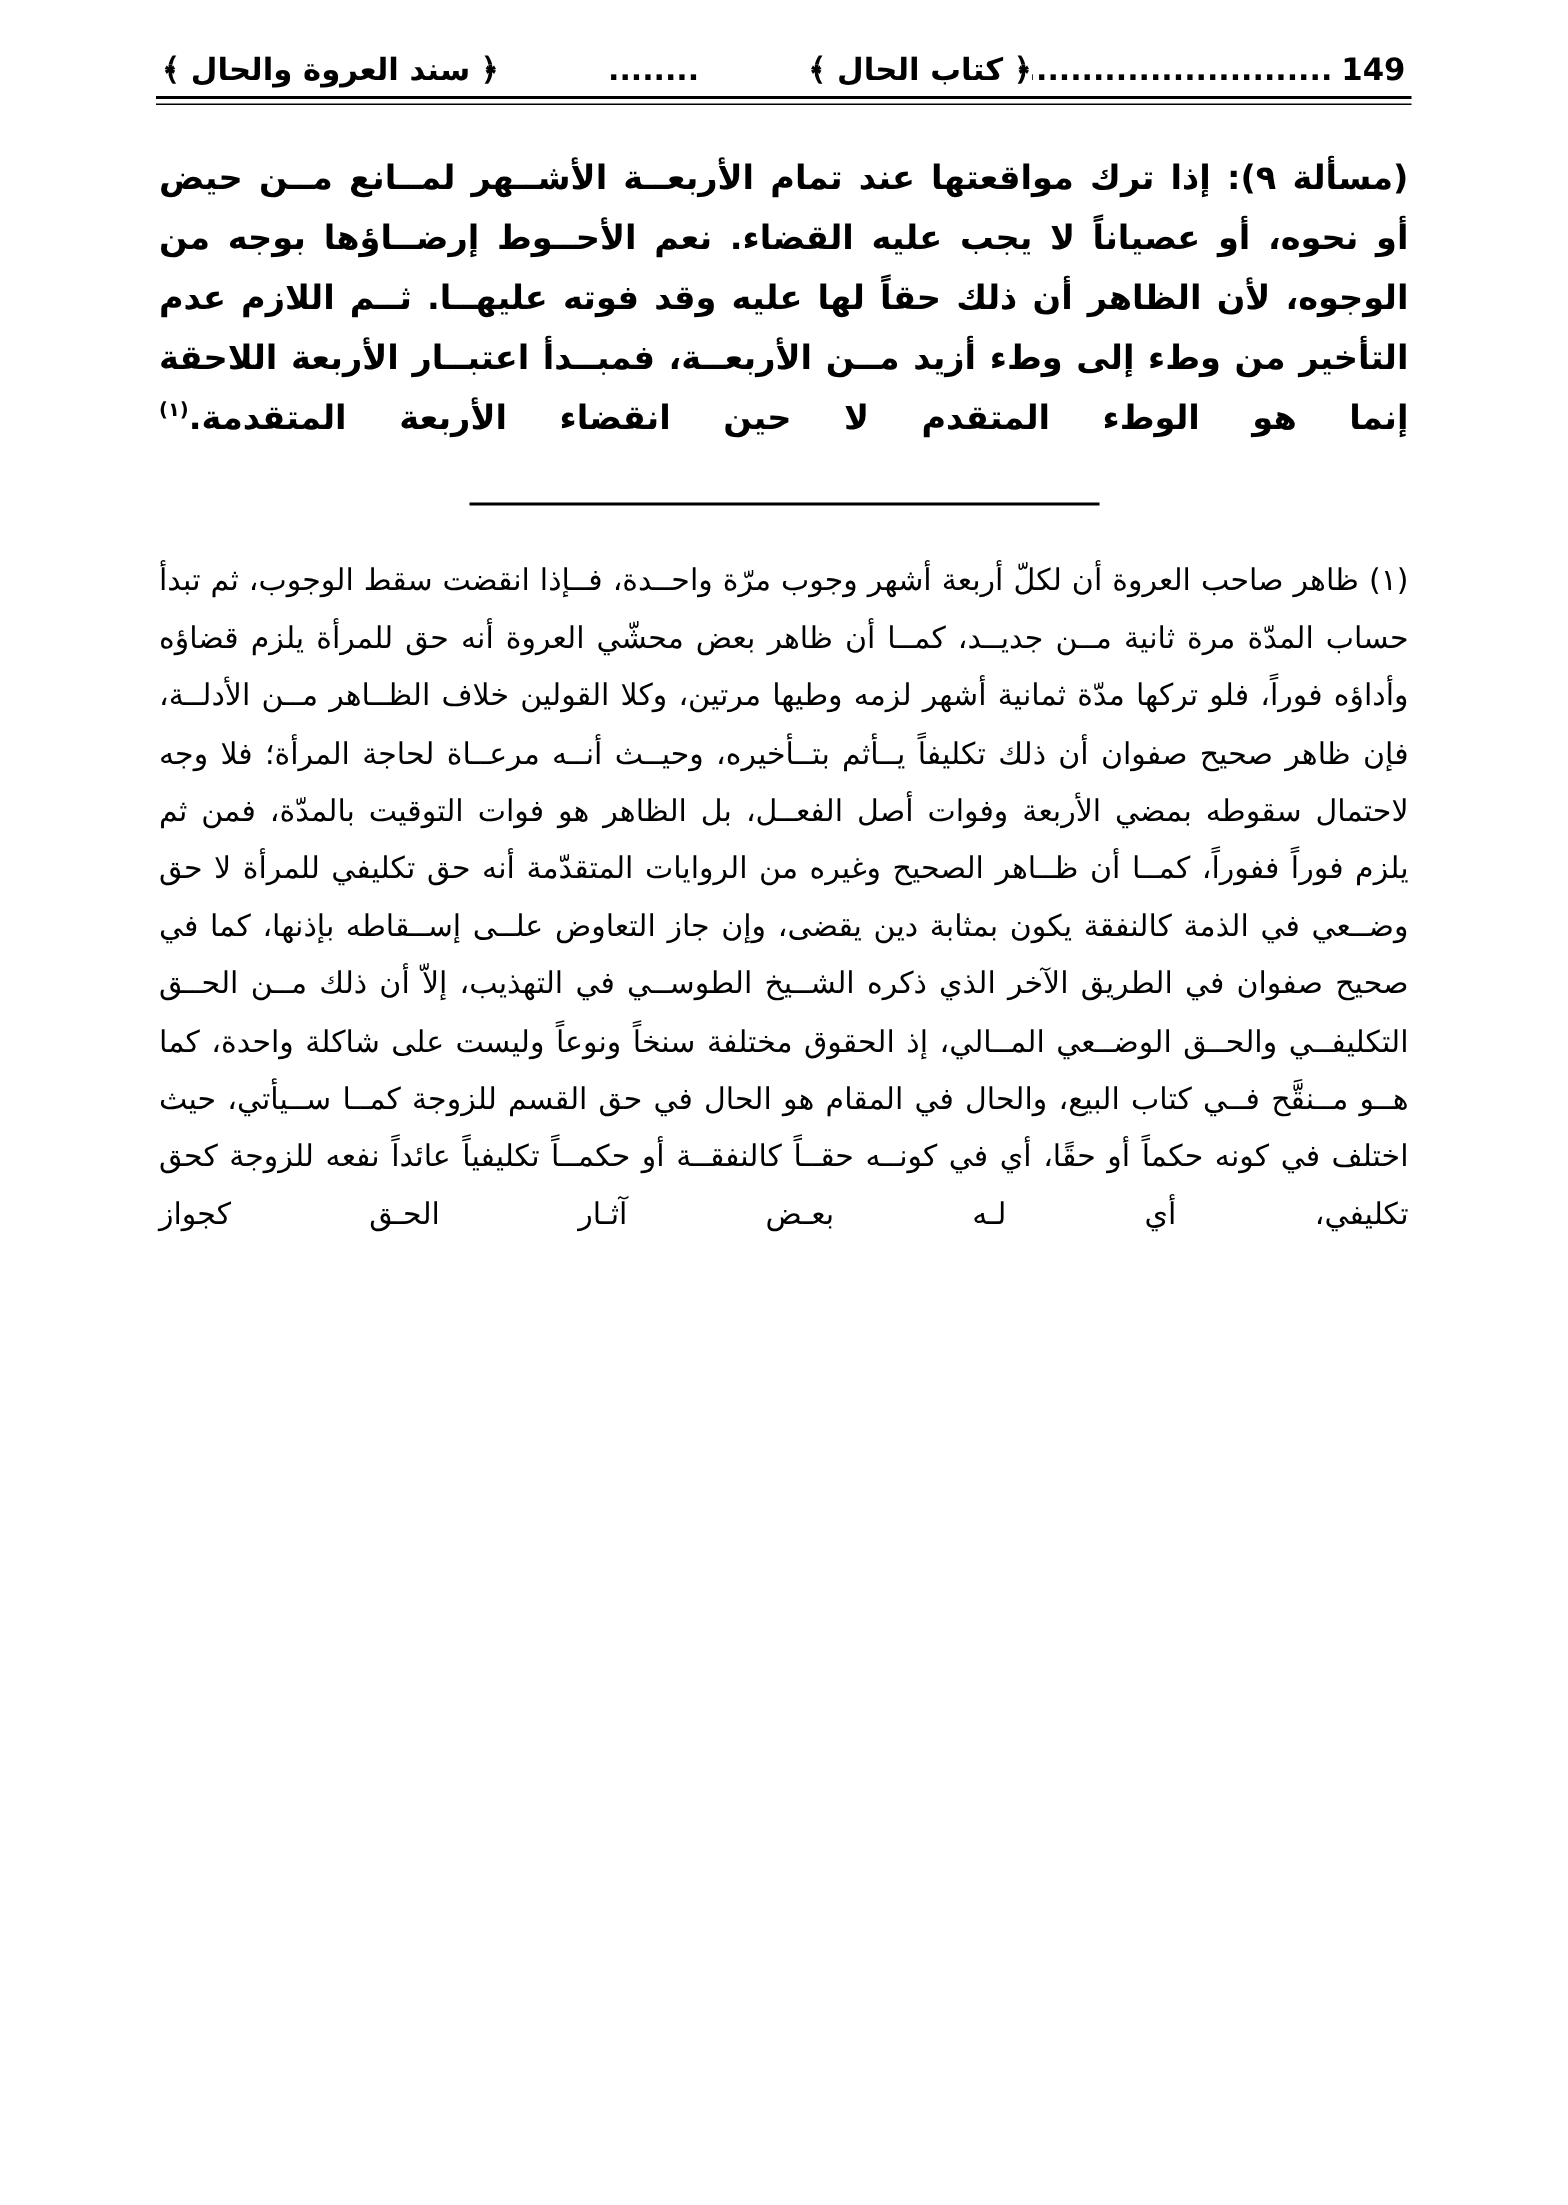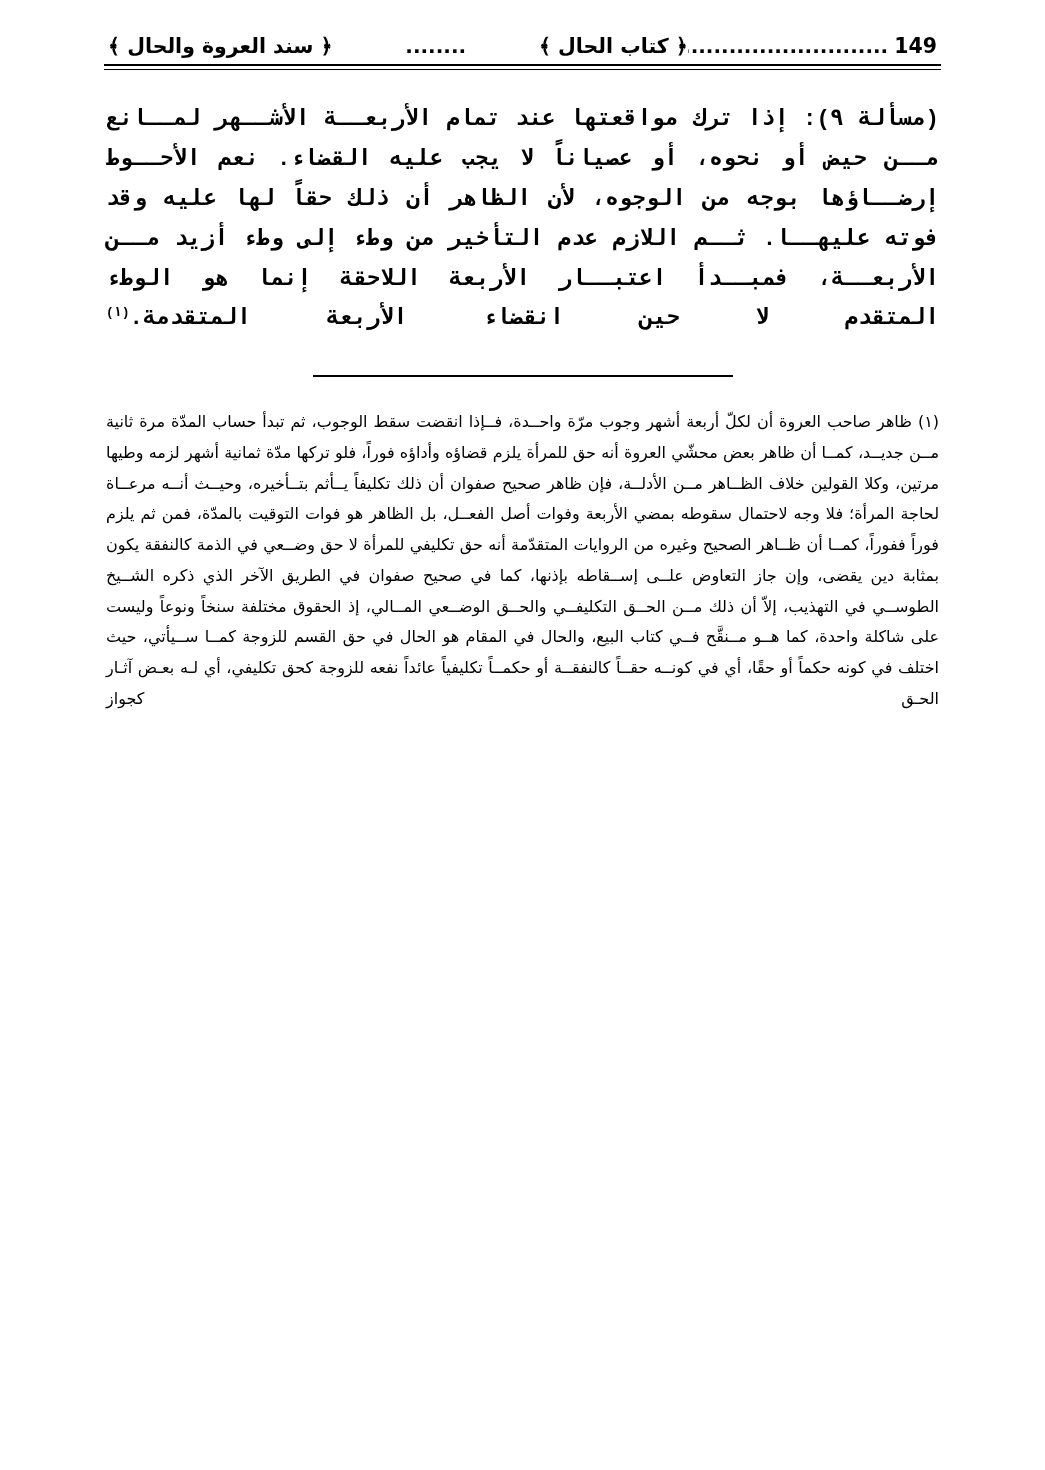--- a/index.html
+++ b/index.html
@@ -61,21 +61,20 @@
     text-align-last: justify;
     font-weight: bold;
     font-size: 22.4px;
     line-height: 1.78;
     letter-spacing: 0px;
     word-spacing: 1px;
     padding: 0 2px;
   }
   .main-text p {
     margin: 0;
-    font-family: Liberation Mono, monospace;
   }
   .fn-ref {
     font-size: 13px;
     vertical-align: super;
     font-weight: bold;
   }
 
   
   .sep-wrap {
     display: flex;
@@ -85,21 +84,21 @@
   .sep {
     width: 420px;
     border-top: 2.2px solid #000;
   }
 
   
   .footnote {
     direction: rtl;
     text-align: justify;
     text-align-last: justify;
-    font-size: 16px;
+    font-size: 20px;
     line-height: 1.92;
     letter-spacing: 0px;
     padding: 0 2px;
   }
   .footnote p {
     margin: 0;
   }
 </style>
 </head>
 <body>

